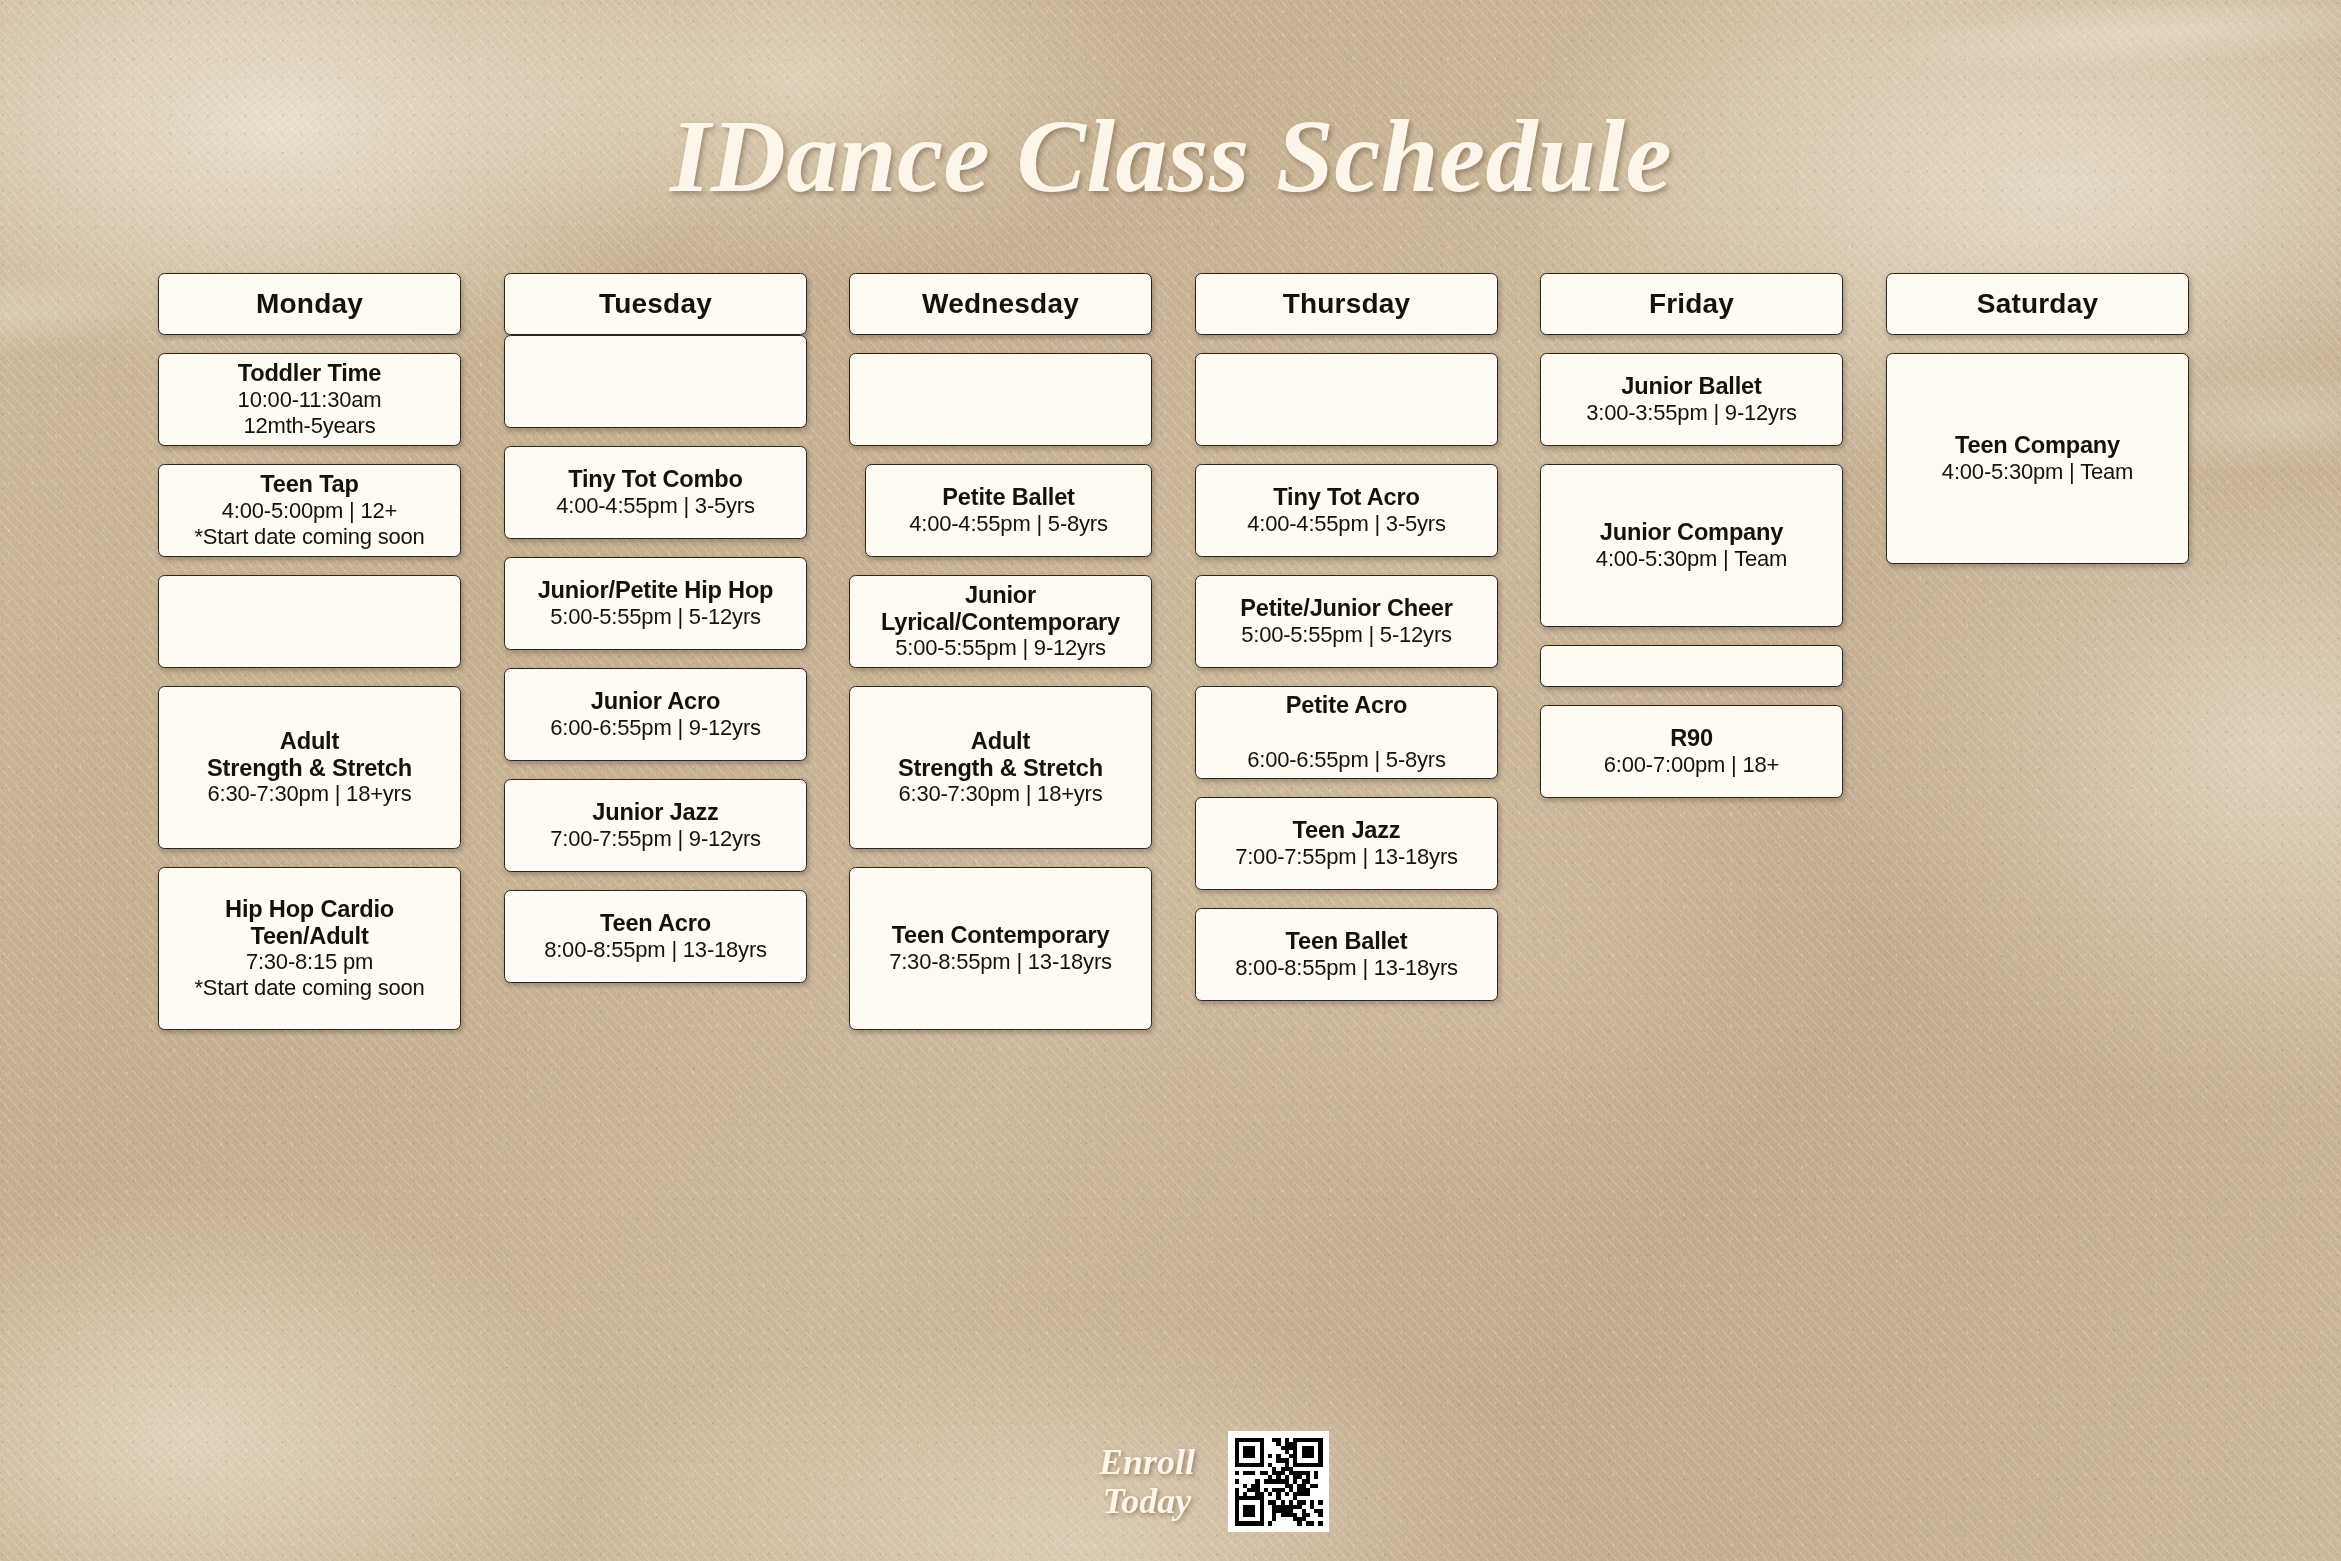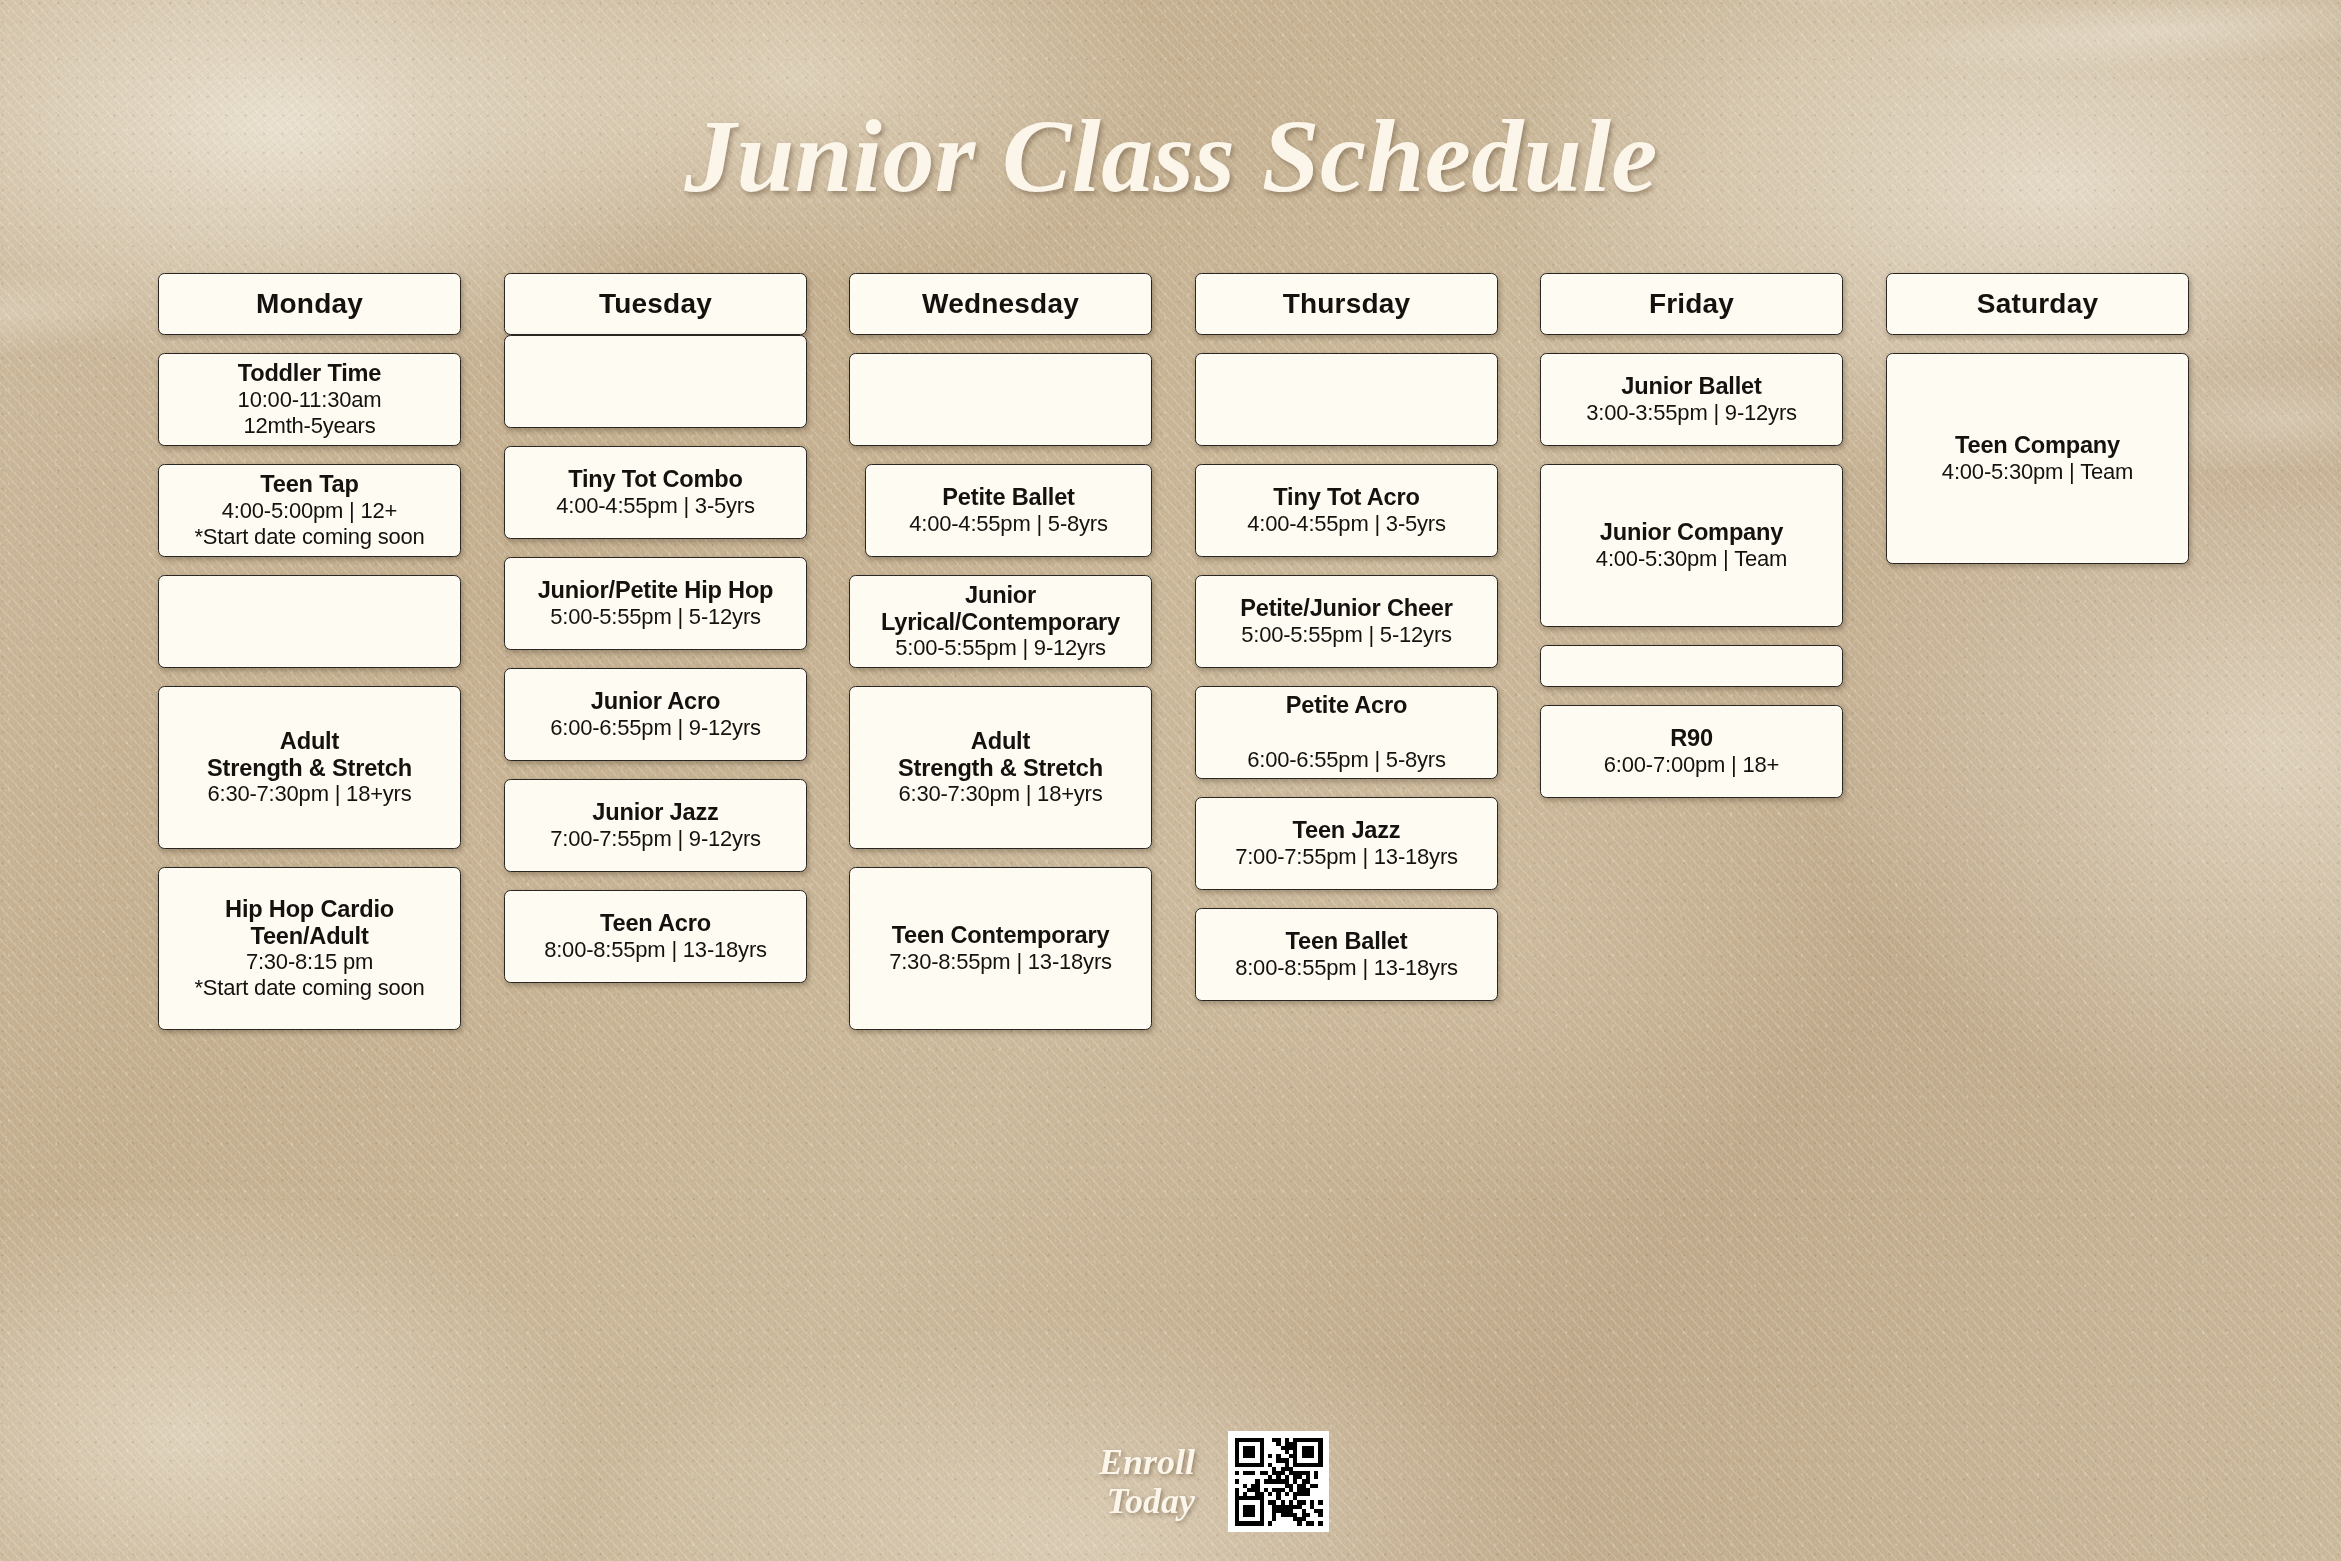--- a/index.html
+++ b/index.html
@@ -80,41 +80,41 @@
   .hdr{height:62px;font-size:28px;font-weight:700;letter-spacing:0.2px;}
   .cell{margin-bottom:18px;}
   .cell .ttl{font-size:23.6px;font-weight:800;line-height:1.14;letter-spacing:-0.2px;}
   .cell .sub{font-size:22px;font-weight:400;line-height:1.18;letter-spacing:-0.2px;}
   .cell.empty{}
 
   #footer{position:absolute;left:1099px;top:1431px;display:flex;align-items:center;gap:33px;}
   #enroll{
     font-family:"Liberation Serif","DejaVu Serif",serif;
     font-style:italic;font-weight:700;font-size:36px;line-height:1.06;
-    color:#fbf6e9;text-align:right;
+    color:#fbf6e9;text-align:center;
     text-shadow:1.6px 2.4px 4.1px rgba(92,72,48,.5);
   }
   #qr{width:101px;height:101px;background:#fff;padding:6.5px;box-sizing:border-box;}
   #qrgrid{width:100%;height:100%;display:grid;grid-template-columns:repeat(21,1fr);grid-template-rows:repeat(21,1fr);}
   #qrgrid i{display:block;}
   #qrgrid i.on{background:#000;}
 </style>
 </head>
 <body>
 
 <div id="bg">
   <div class="lay l1"></div>
     <div class="lay l2"></div>
     <div class="lay l3"></div>
     <div class="lay l4"></div>
 </div>
 
 <div id="page">
 
-  <div id="title">Junior Class Schedule</div>
+  <div id="title">IDance Class Schedule</div>
 
   <div id="grid">
       <div class="col" style="left: 0px;">
         <div class="card hdr" style="margin-bottom: 18px;">
           <span>Monday</span>
         </div>
         <div class="card cell" style="height: 93px;">
           <div class="ttl">Toddler Time</div>
           <div class="sub">10:00-11:30am</div>
           <div class="sub">12mth-5years</div>

